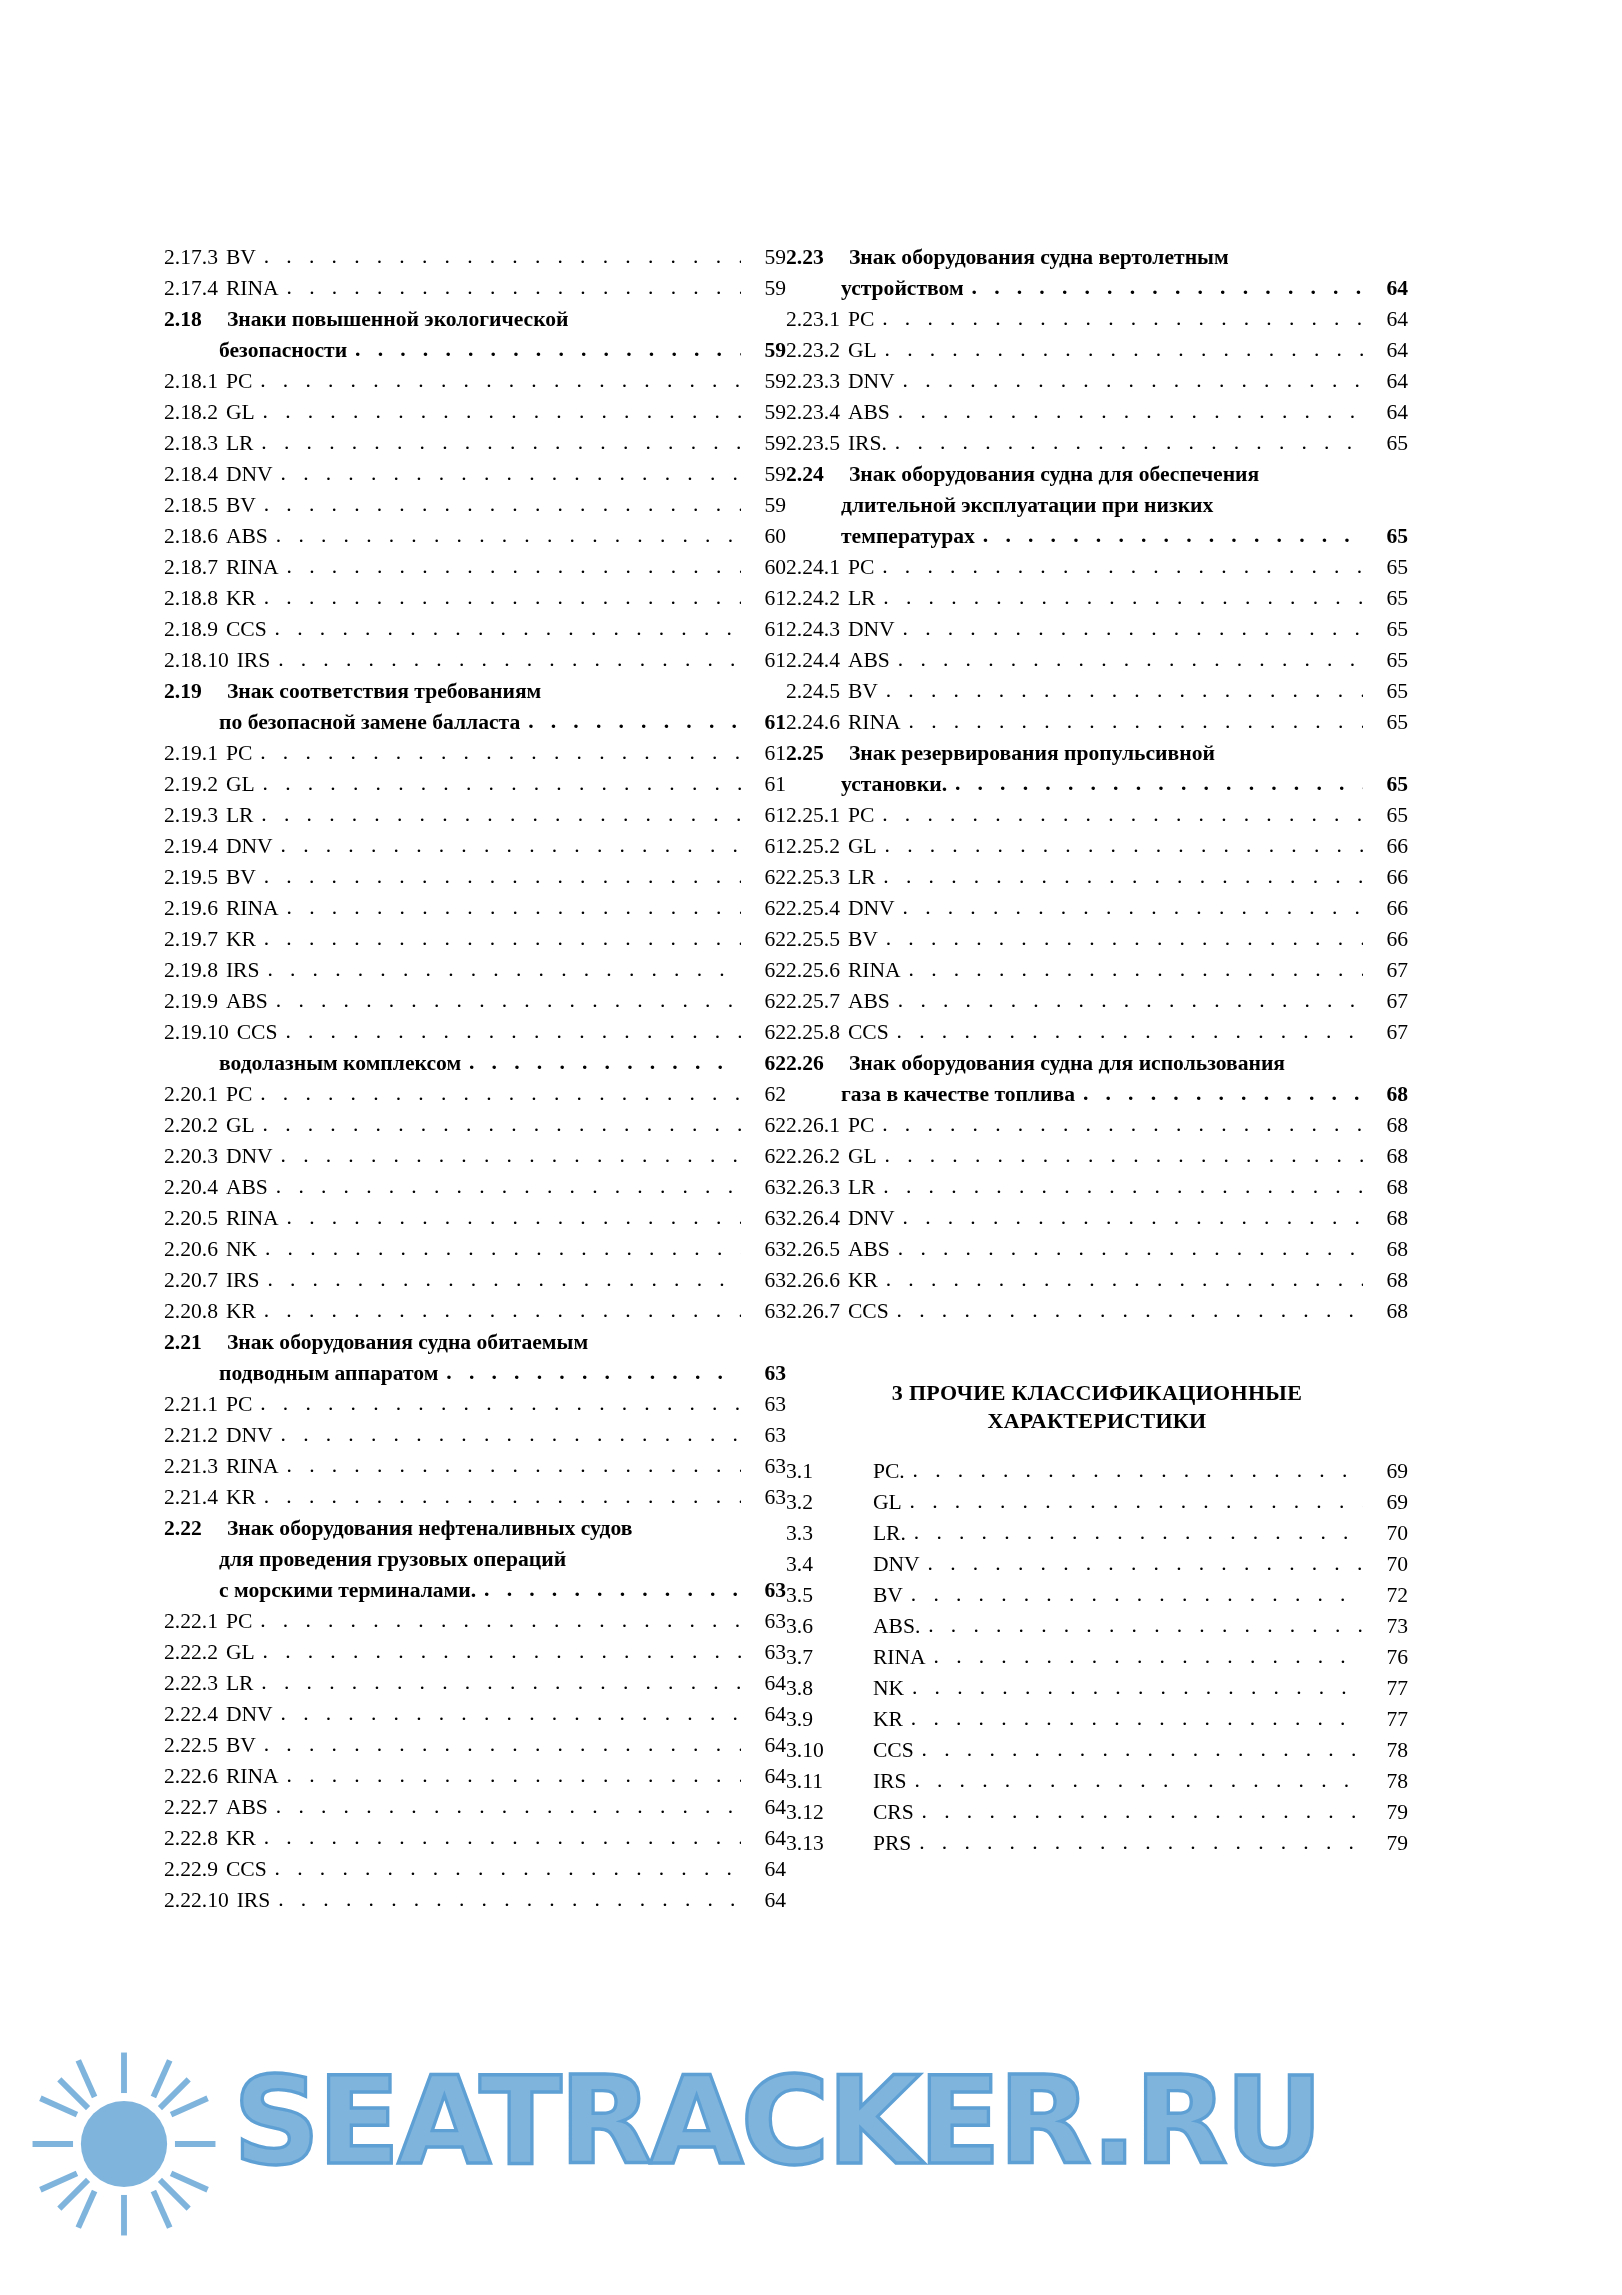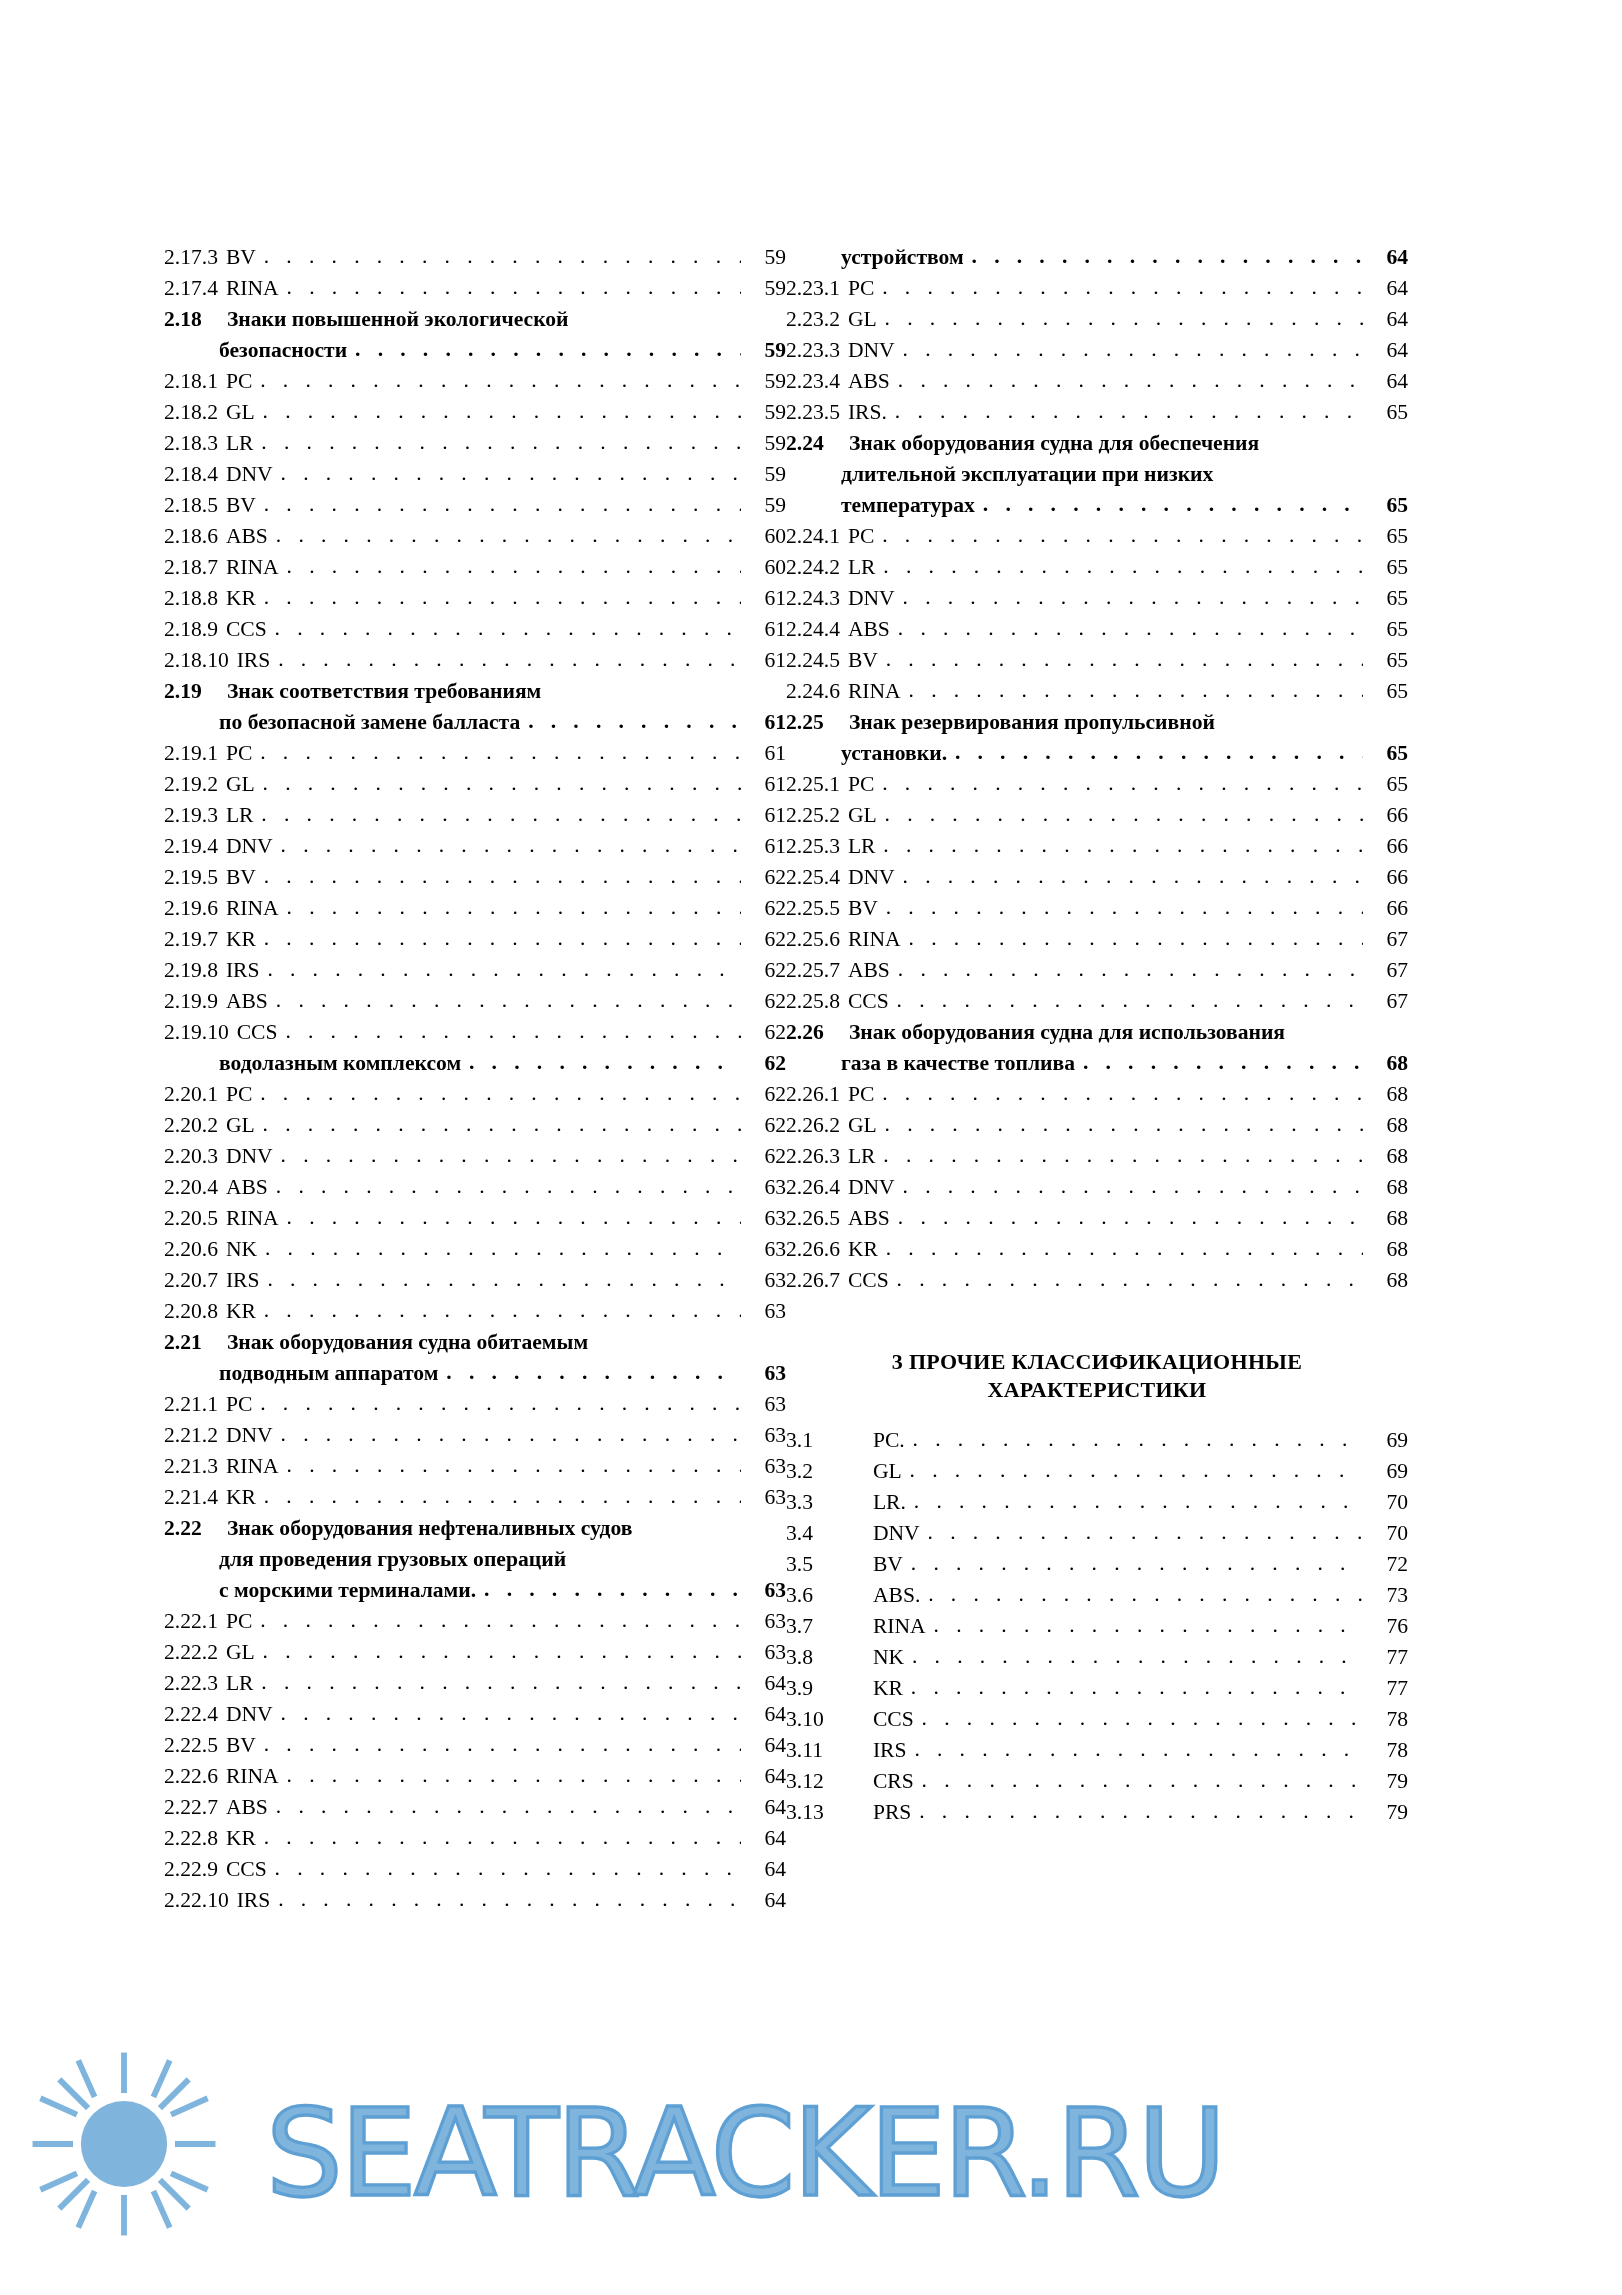--- a/index.html
+++ b/index.html
@@ -118,31 +118,30 @@
   .watermark {
     position: absolute;
     left: 0;
     bottom: 19.6px;
     width: 1623px;
     height: 281px;
     pointer-events: none;
   }
   .wm-text {
     position: absolute;
-    left: 266px;
+    left: 233px;
     top: 62px;
     font-family: "DejaVu Sans", sans-serif;
-    font-weight: normal;
+    font-weight: bold;
     font-size: 121px;
     letter-spacing: -2.6px;
     color: #7fb4dd;
     -webkit-text-stroke: 3.3px #5fa0d4;
     white-space: nowrap;
     line-height: 131px;
-    margin-top: 32px;
   }
   .wm-sun {
     position: absolute;
     left: 26px;
     top: 52px;
     width: 196px;
     height: 196px;
   }
 </style>
 </head>
@@ -474,20 +473,26 @@
         <div class="entry plain">
           <span class="num">2.22.10</span>
           <span class="label">IRS</span>
           <span class="leader">. . . . . . . . . . . . . . . . . . . . . . . . . . . . . . . . . . . . . . . . . . . . . . . . . . . . . . . . . . . . </span>
           <span class="page-no">64</span>
         </div>
       </div>
 
     <div class="col" id="right-col">
       <div id="right-entries">
+          <div class="entry bold">
+            <span class="num">2.23</span>
+            <span class="label">Знак оборудования судна вертолетным</span>
+            <span class="leader"></span>
+            <span class="page-no"></span>
+          </div>
           <div class="entry cont">
             <span class="num"></span>
             <span class="label">устройством</span>
             <span class="leader">. . . . . . . . . . . . . . . . . . . . . . . . . . . . . . . . . . . . . . . . . . . . . . . . . . . . . . . . . . . . </span>
             <span class="page-no">64</span>
           </div>
           <div class="entry plain">
             <span class="num">2.23.1</span>
             <span class="label">PC</span>
             <span class="leader">. . . . . . . . . . . . . . . . . . . . . . . . . . . . . . . . . . . . . . . . . . . . . . . . . . . . . . . . . . . . </span>

